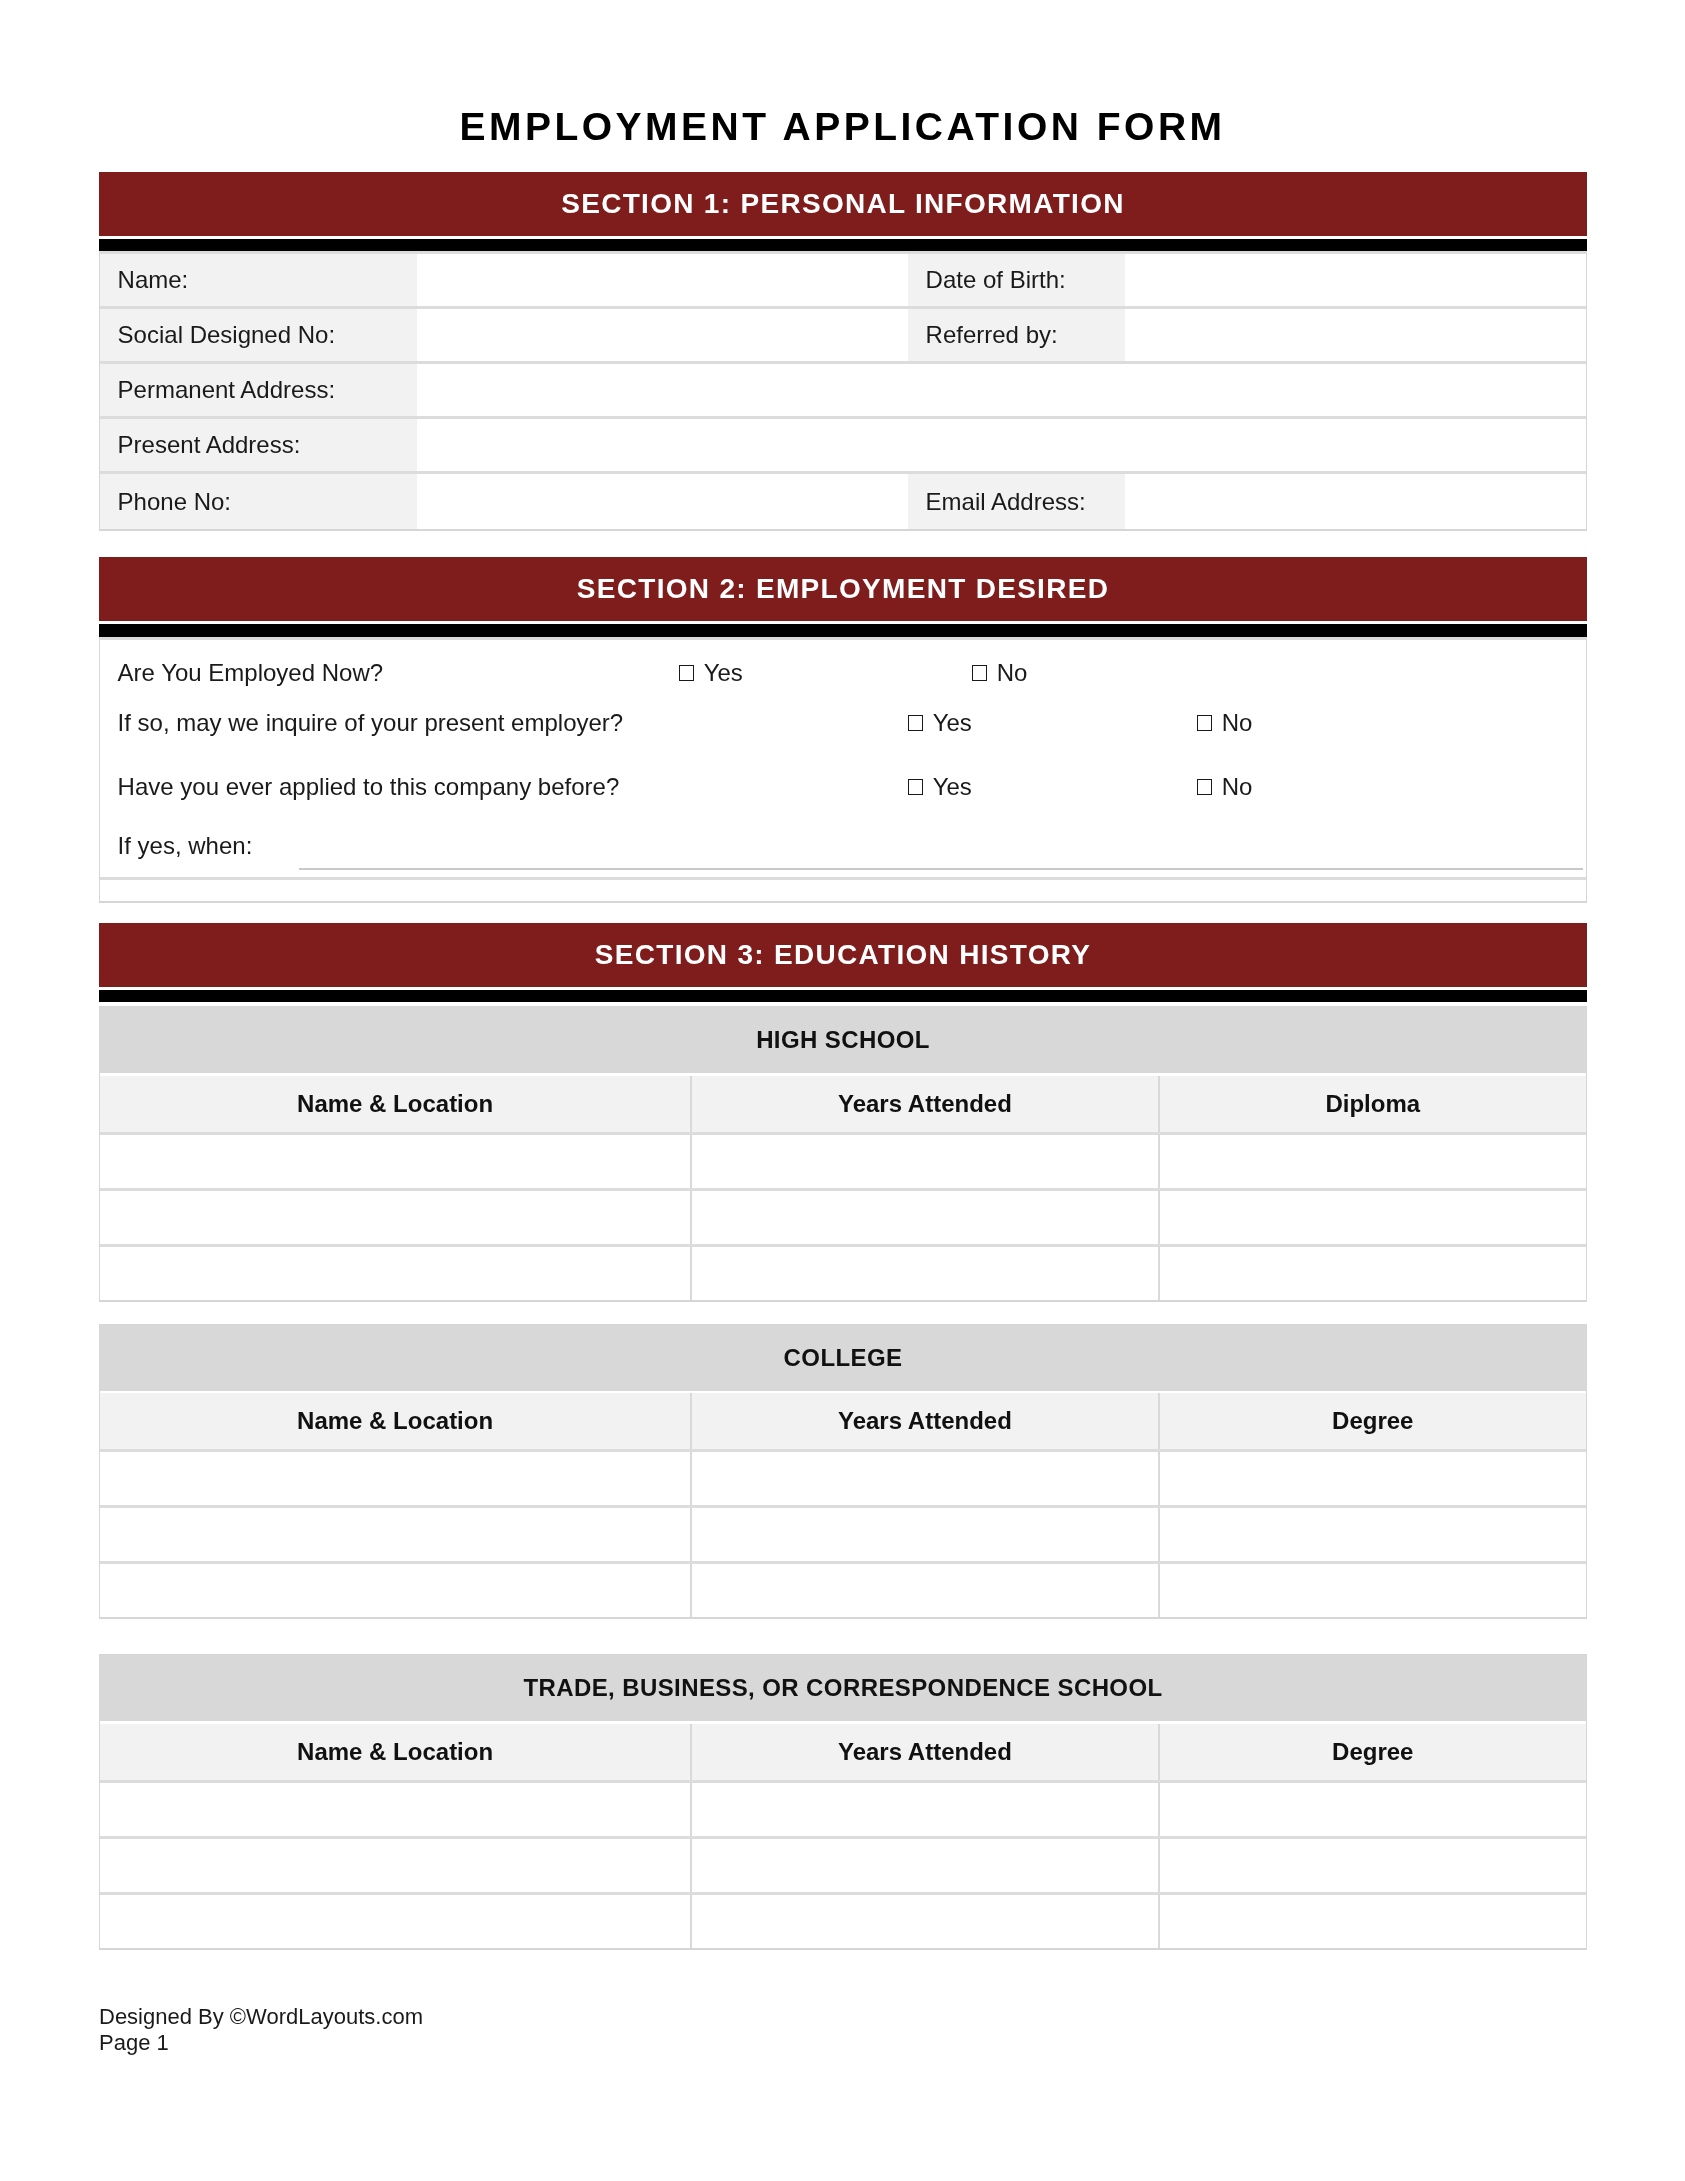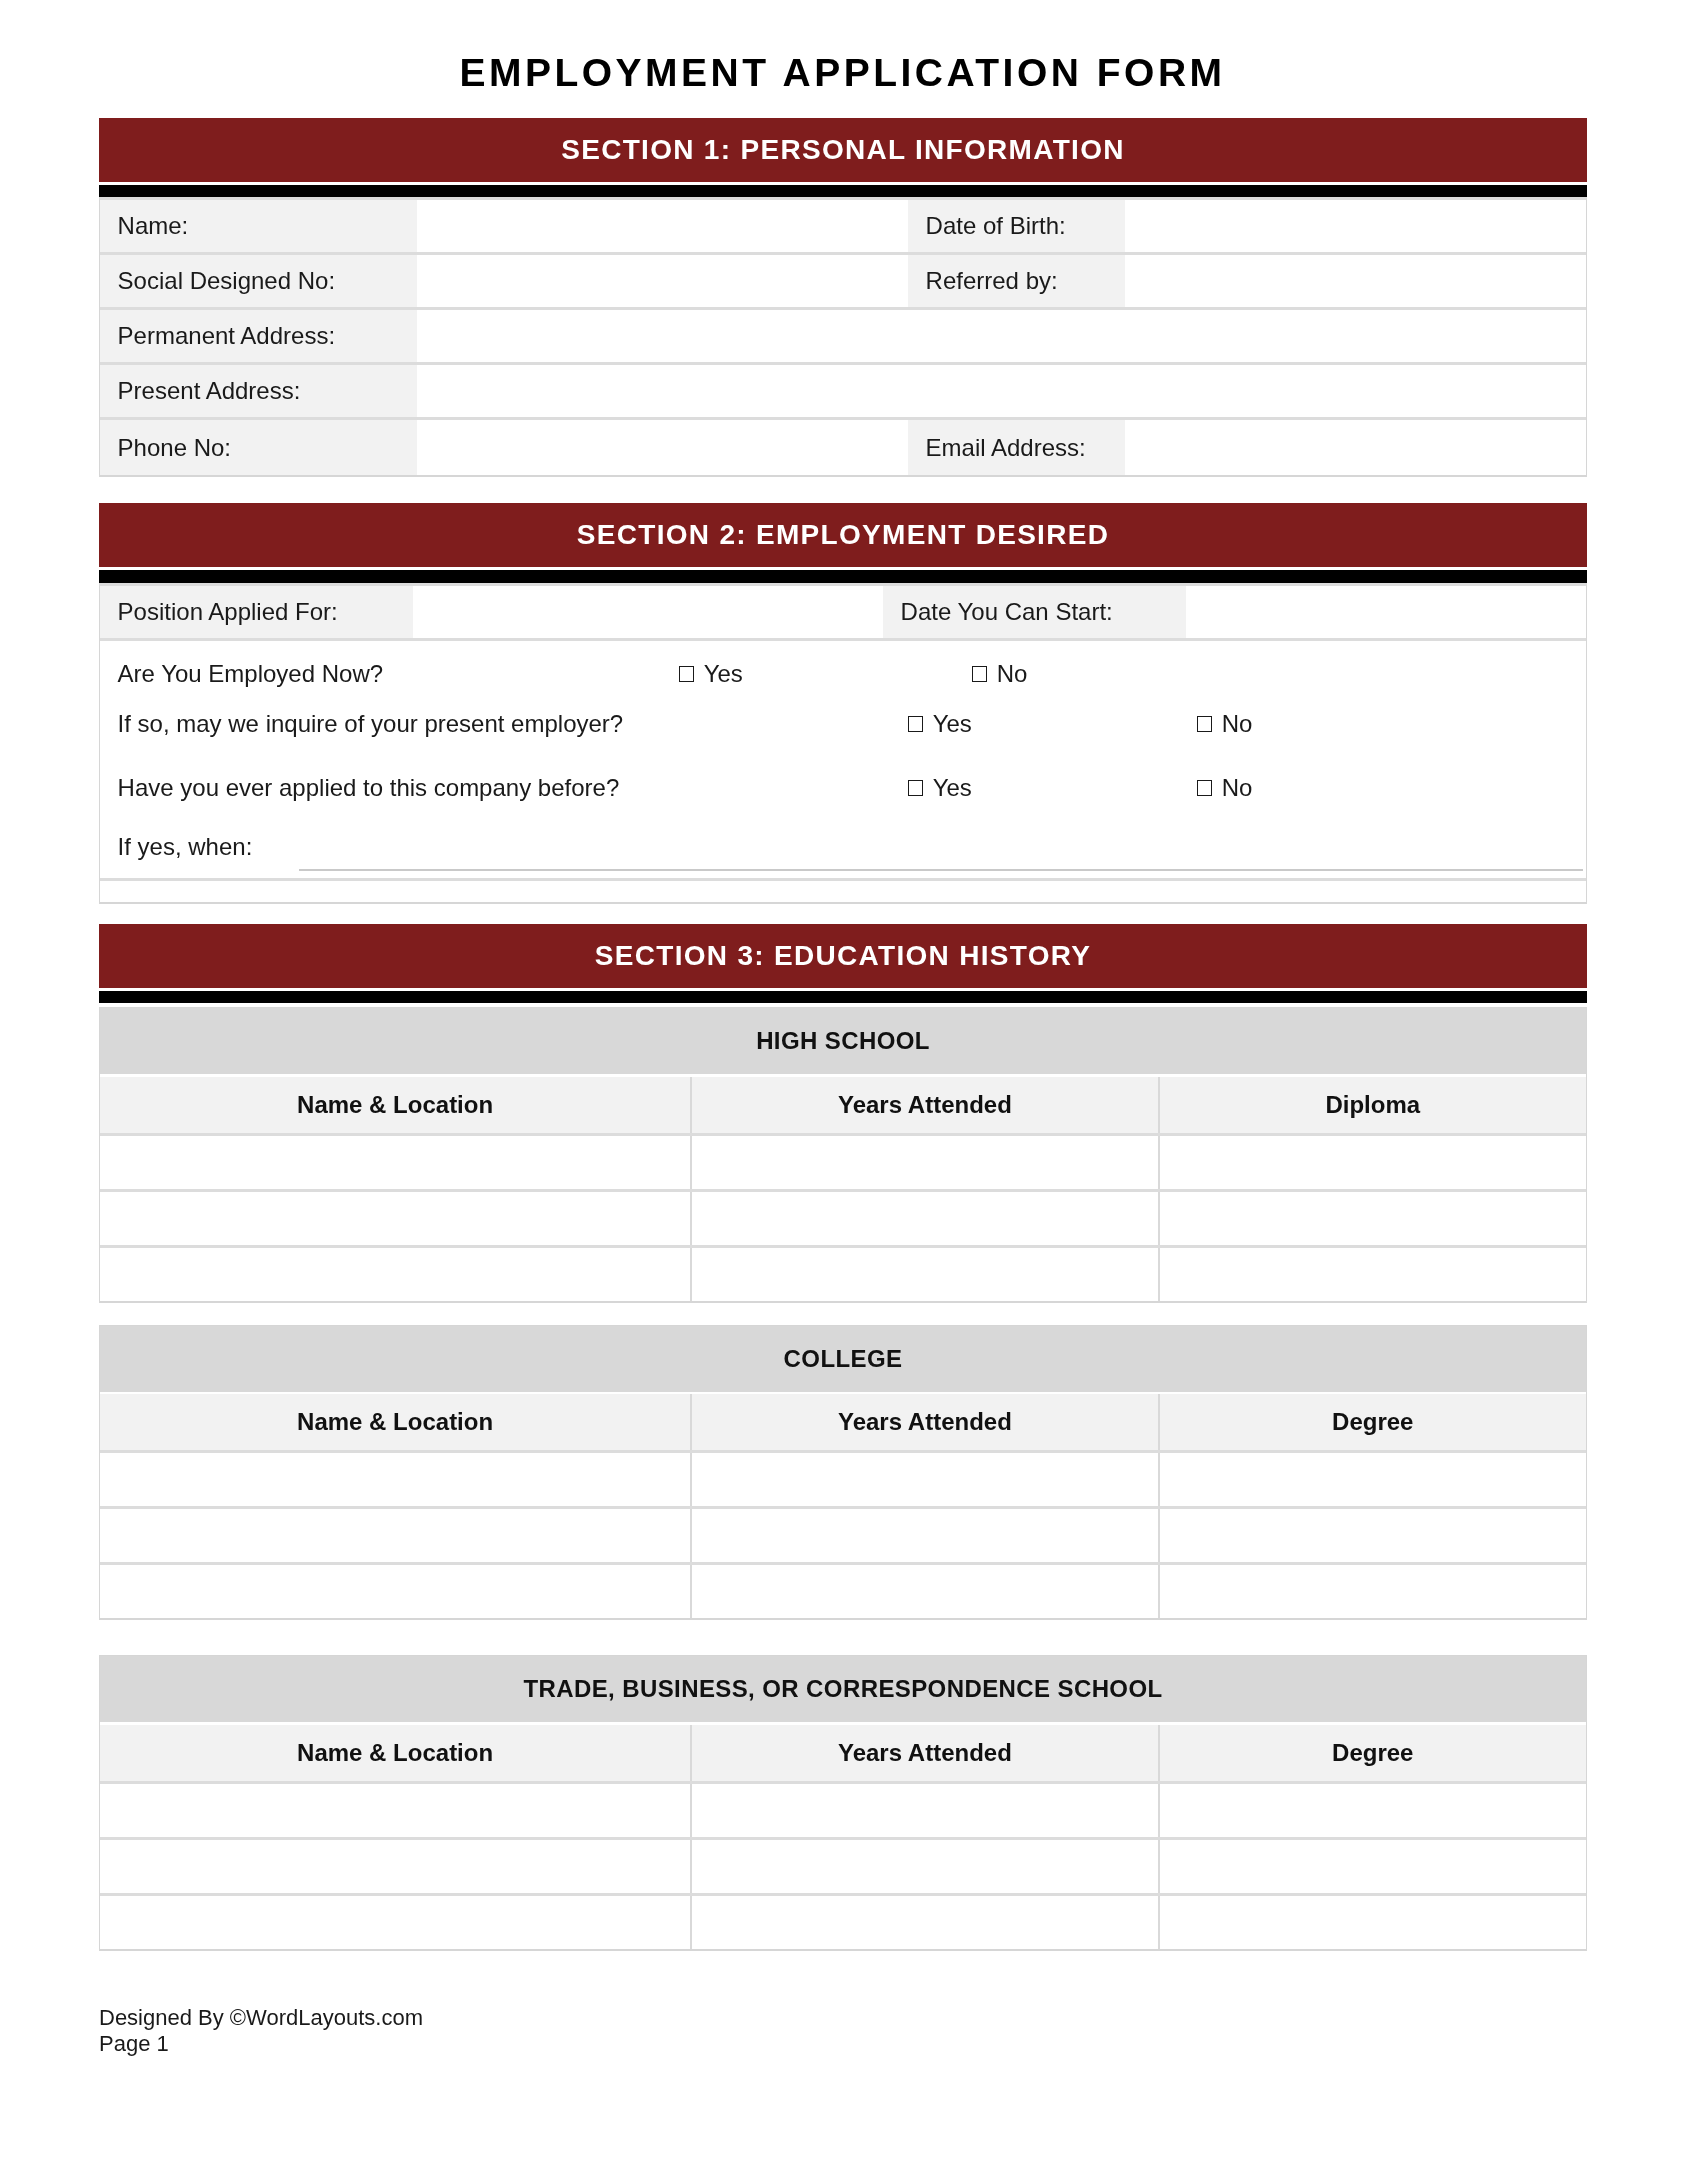--- a/index.html
+++ b/index.html
@@ -5,21 +5,21 @@
   * { margin:0; padding:0; box-sizing:border-box; }
   html,body { background:#ffffff; }
   body {
     width:1685px; height:2181px;
     font-family:"Liberation Sans", sans-serif;
     color:#1a1a1a;
   }
   .page { position:relative; width:1685px; height:2181px; overflow:hidden; background:#fff; }
 
   .title {
-    padding-top:53px;
+    padding-top:107px;
     text-align:center;
     font-size:39px; line-height:40px;
     font-weight:700; letter-spacing:3.5px;
     color:#000;
   }
 
   .content { width:1488px; margin-left:99px; }
 
   
   .band {
@@ -138,26 +138,20 @@
           <div class="input-cell flex1"></div>
         </div>
       </div>
     </section>
 
     <section class="sec2">
       <div class="band">SECTION 2: EMPLOYMENT DESIRED</div>
       <div class="band-gap"></div>
       <div class="band-strip"></div>
       <div class="ftable">
-        <div class="form-row">
-          <div class="label-cell w357">Position Applied For:</div>
-          <div class="input-cell w535"></div>
-          <div class="label-cell w345">Date You Can Start:</div>
-          <div class="input-cell flex1"></div>
-        </div>
         <div class="q-cell">
           <div class="q-line">
             <span>Are You Employed Now?</span>
             <span class="opt" style="left:579px">
               <span class="cb"></span>
               <span>Yes</span>
             </span>
             <span class="opt" style="left:872px">
               <span class="cb"></span>
               <span>No</span>

